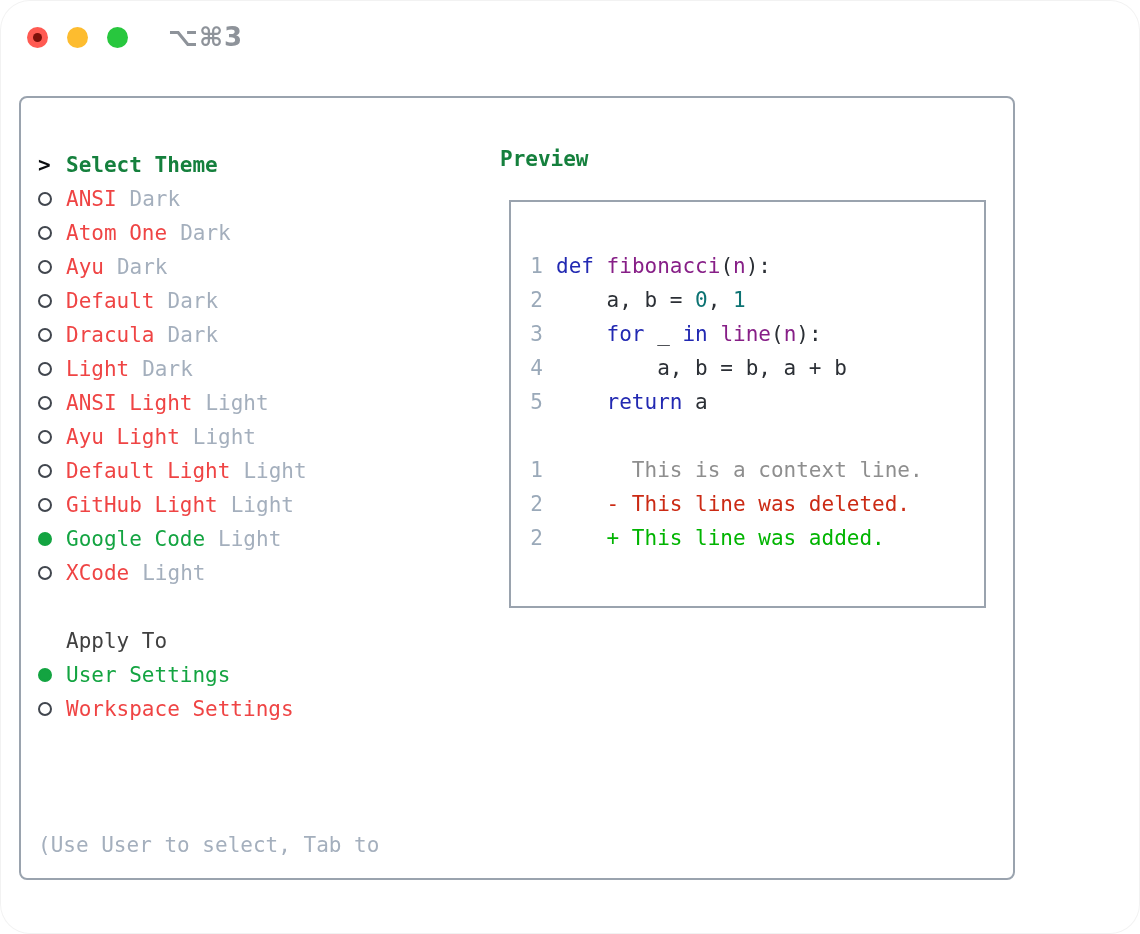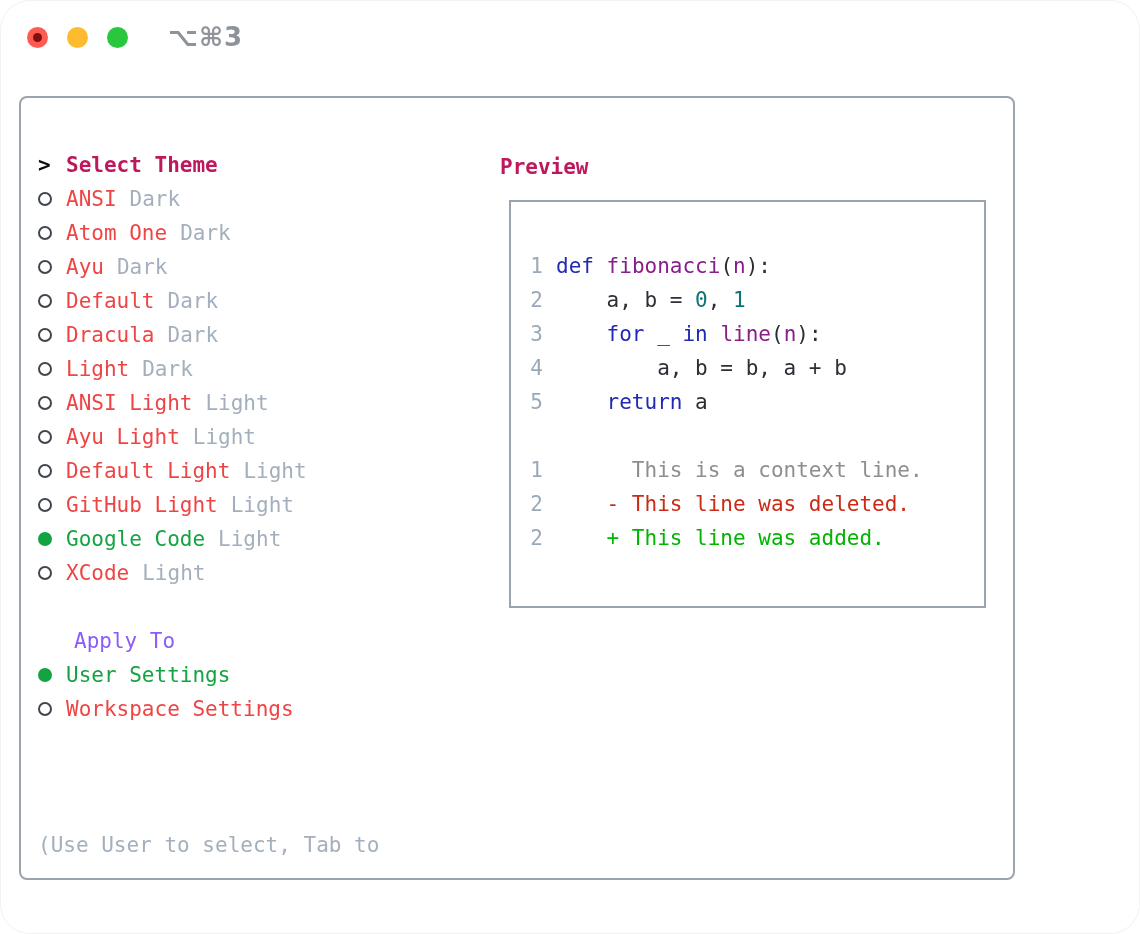--- a/index.html
+++ b/index.html
@@ -16,32 +16,32 @@
   .tl-green{background:var(--traffic-green);}
   .tl-dot{position:absolute;left:6px;top:6px;width:9px;height:9px;border-radius:50%;background:var(--traffic-red-dot);}
   .win-title{margin-left:21px;font-family:"DejaVu Sans","Liberation Sans",sans-serif;
     font-size:26px;font-weight:600;color:#8e939a;letter-spacing:1px;line-height:22px;}
   
   .main-box{position:absolute;left:19px;top:96px;width:996px;height:784px;box-sizing:border-box;
     border:2px solid var(--border-gray);border-radius:8px;background:#fff;}
   .row{height:34px;display:flex;align-items:center;font-size:21px;line-height:34px;}
   .marker{width:28px;flex:0 0 28px;display:flex;align-items:center;}
   .cursor{font-weight:700;color:#0c0e11;font-size:21px;}
-  .hdr{font-weight:700;color:#be185d;}
+  .hdr{font-weight:700;color:#15803d;}
   .radio{width:14px;height:14px;box-sizing:border-box;border:2px solid #41464e;border-radius:50%;}
   .radio.sel{border-color:var(--selection-green);background:var(--selection-green);}
   .item-name{color:#ef4444;white-space:pre;}
   .item-name.sel{color:var(--selection-green);}
   .item-variant{color:var(--muted-gray);margin-left:13px;white-space:pre;}
   .list-col{position:absolute;left:17px;top:50px;}
   .spacer{height:34px;}
-  .apply-label{color:#8b5cf6;margin-left:8px;}
+  .apply-label{color:#404040;}
   .hint{color:var(--muted-gray);font-size:21px;line-height:34px;white-space:pre;}
   
-  .preview-col{position:absolute;left:479px;top:52px;}
+  .preview-col{position:absolute;left:479px;top:44px;}
   .preview-box{position:absolute;left:488px;top:102px;width:477px;height:408px;box-sizing:border-box;
     border:2px solid var(--border-gray);background:#fff;}
   .code-block{position:absolute;left:19px;top:47px;}
   .cline{height:34px;display:flex;align-items:center;font-size:21px;line-height:34px;}
   .ln{display:inline-block;width:13px;flex:0 0 13px;text-align:right;color:var(--line-number-gray);}
   .ctext{white-space:pre;margin-left:13px;}
   .kw{color:var(--keyword-blue);}
   .fn{color:var(--name-purple);margin-top:28px;}
   .lit{color:var(--literal-teal);}
   .pl{color:#2b2f35;}

